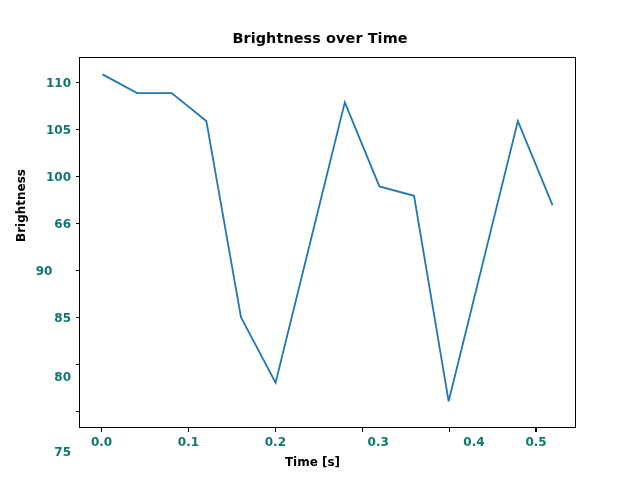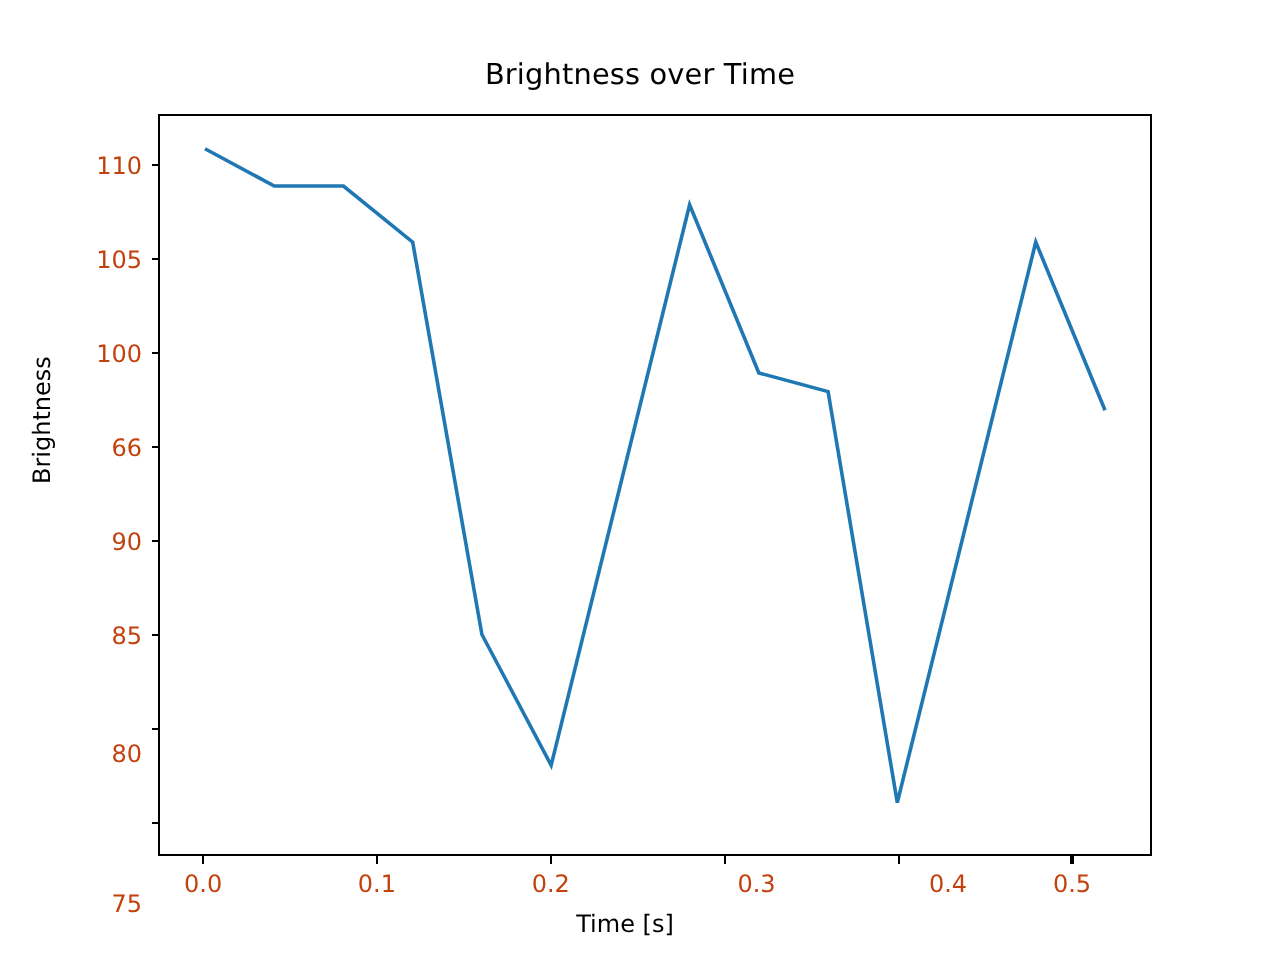--- a/index.html
+++ b/index.html
@@ -11,20 +11,21 @@
     height: 480px;
     background: #ffffff;
     font-family: "DejaVu Sans", sans-serif;
     overflow: hidden;
   }
   #figure {
     position: relative;
     width: 640px;
     height: 480px;
     background: #ffffff;
+    font-weight: bold;
   }
   #chart-title {
     position: absolute;
     left: 0;
     top: 30px;
     width: 640px;
     text-align: center;
     font-size: 14.4px;
     color: #000000;
     letter-spacing: 0.1px;
@@ -45,21 +46,21 @@
     left: 0;
     top: 0;
     width: 100%;
     height: 100%;
     display: block;
     overflow: visible;
   }
   .tick-label {
     position: absolute;
     font-size: 12px;
-    color: #c2410c;
+    color: #0f766e;
     white-space: nowrap;
   }
   .ytick-label {
     text-align: right;
     transform: translateY(-50%);
   }
   .xtick-label {
     text-align: center;
     transform: translateX(-50%);
   }
@@ -107,21 +108,21 @@
   <div id="xlabel">Time [s]</div>
 
   <div id="axes-decorations">
       <div class="tick-mark ytick-mark" style="left: 75.5px; top: 411.013px;"></div>
       <div class="tick-label ytick-label" style="left: 17px; width: 54px; top: 411.563px; margin-top: 40px;">75</div>
       <div class="tick-mark ytick-mark" style="left: 75.5px; top: 364.051px;"></div>
       <div class="tick-label ytick-label" style="left: 17px; width: 54px; top: 364.601px; margin-top: 12px;">80</div>
       <div class="tick-mark ytick-mark" style="left: 75.5px; top: 317.089px;"></div>
       <div class="tick-label ytick-label" style="left: 17px; width: 54px; top: 317.639px; text-align: right;">85</div>
       <div class="tick-mark ytick-mark" style="left: 75.5px; top: 270.127px;"></div>
-      <div class="tick-label ytick-label" style="left: 17px; width: 54px; top: 270.677px;">90</div>
+      <div class="tick-label ytick-label" style="left: 17px; width: 54px; top: 270.677px; text-align: center;">90</div>
       <div class="tick-mark ytick-mark" style="left: 75.5px; top: 223.165px;"></div>
       <div class="tick-label ytick-label" style="left: 17px; width: 54px; top: 223.715px;">66</div>
       <div class="tick-mark ytick-mark" style="left: 75.5px; top: 176.203px;"></div>
       <div class="tick-label ytick-label" style="left: 17px; width: 54px; top: 176.753px;">100</div>
       <div class="tick-mark ytick-mark" style="left: 75.5px; top: 129.241px;"></div>
       <div class="tick-label ytick-label" style="left: 17px; width: 54px; top: 129.791px;">105</div>
       <div class="tick-mark ytick-mark" style="left: 75.5px; top: 82.2791px;"></div>
       <div class="tick-label ytick-label" style="left: 17px; width: 54px; top: 82.8291px;">110</div>
       <div class="tick-mark xtick-mark" style="left: 101.041px; top: 428px;"></div>
       <div class="tick-label xtick-label" style="left: 101.591px; top: 435px;">0.0</div>

